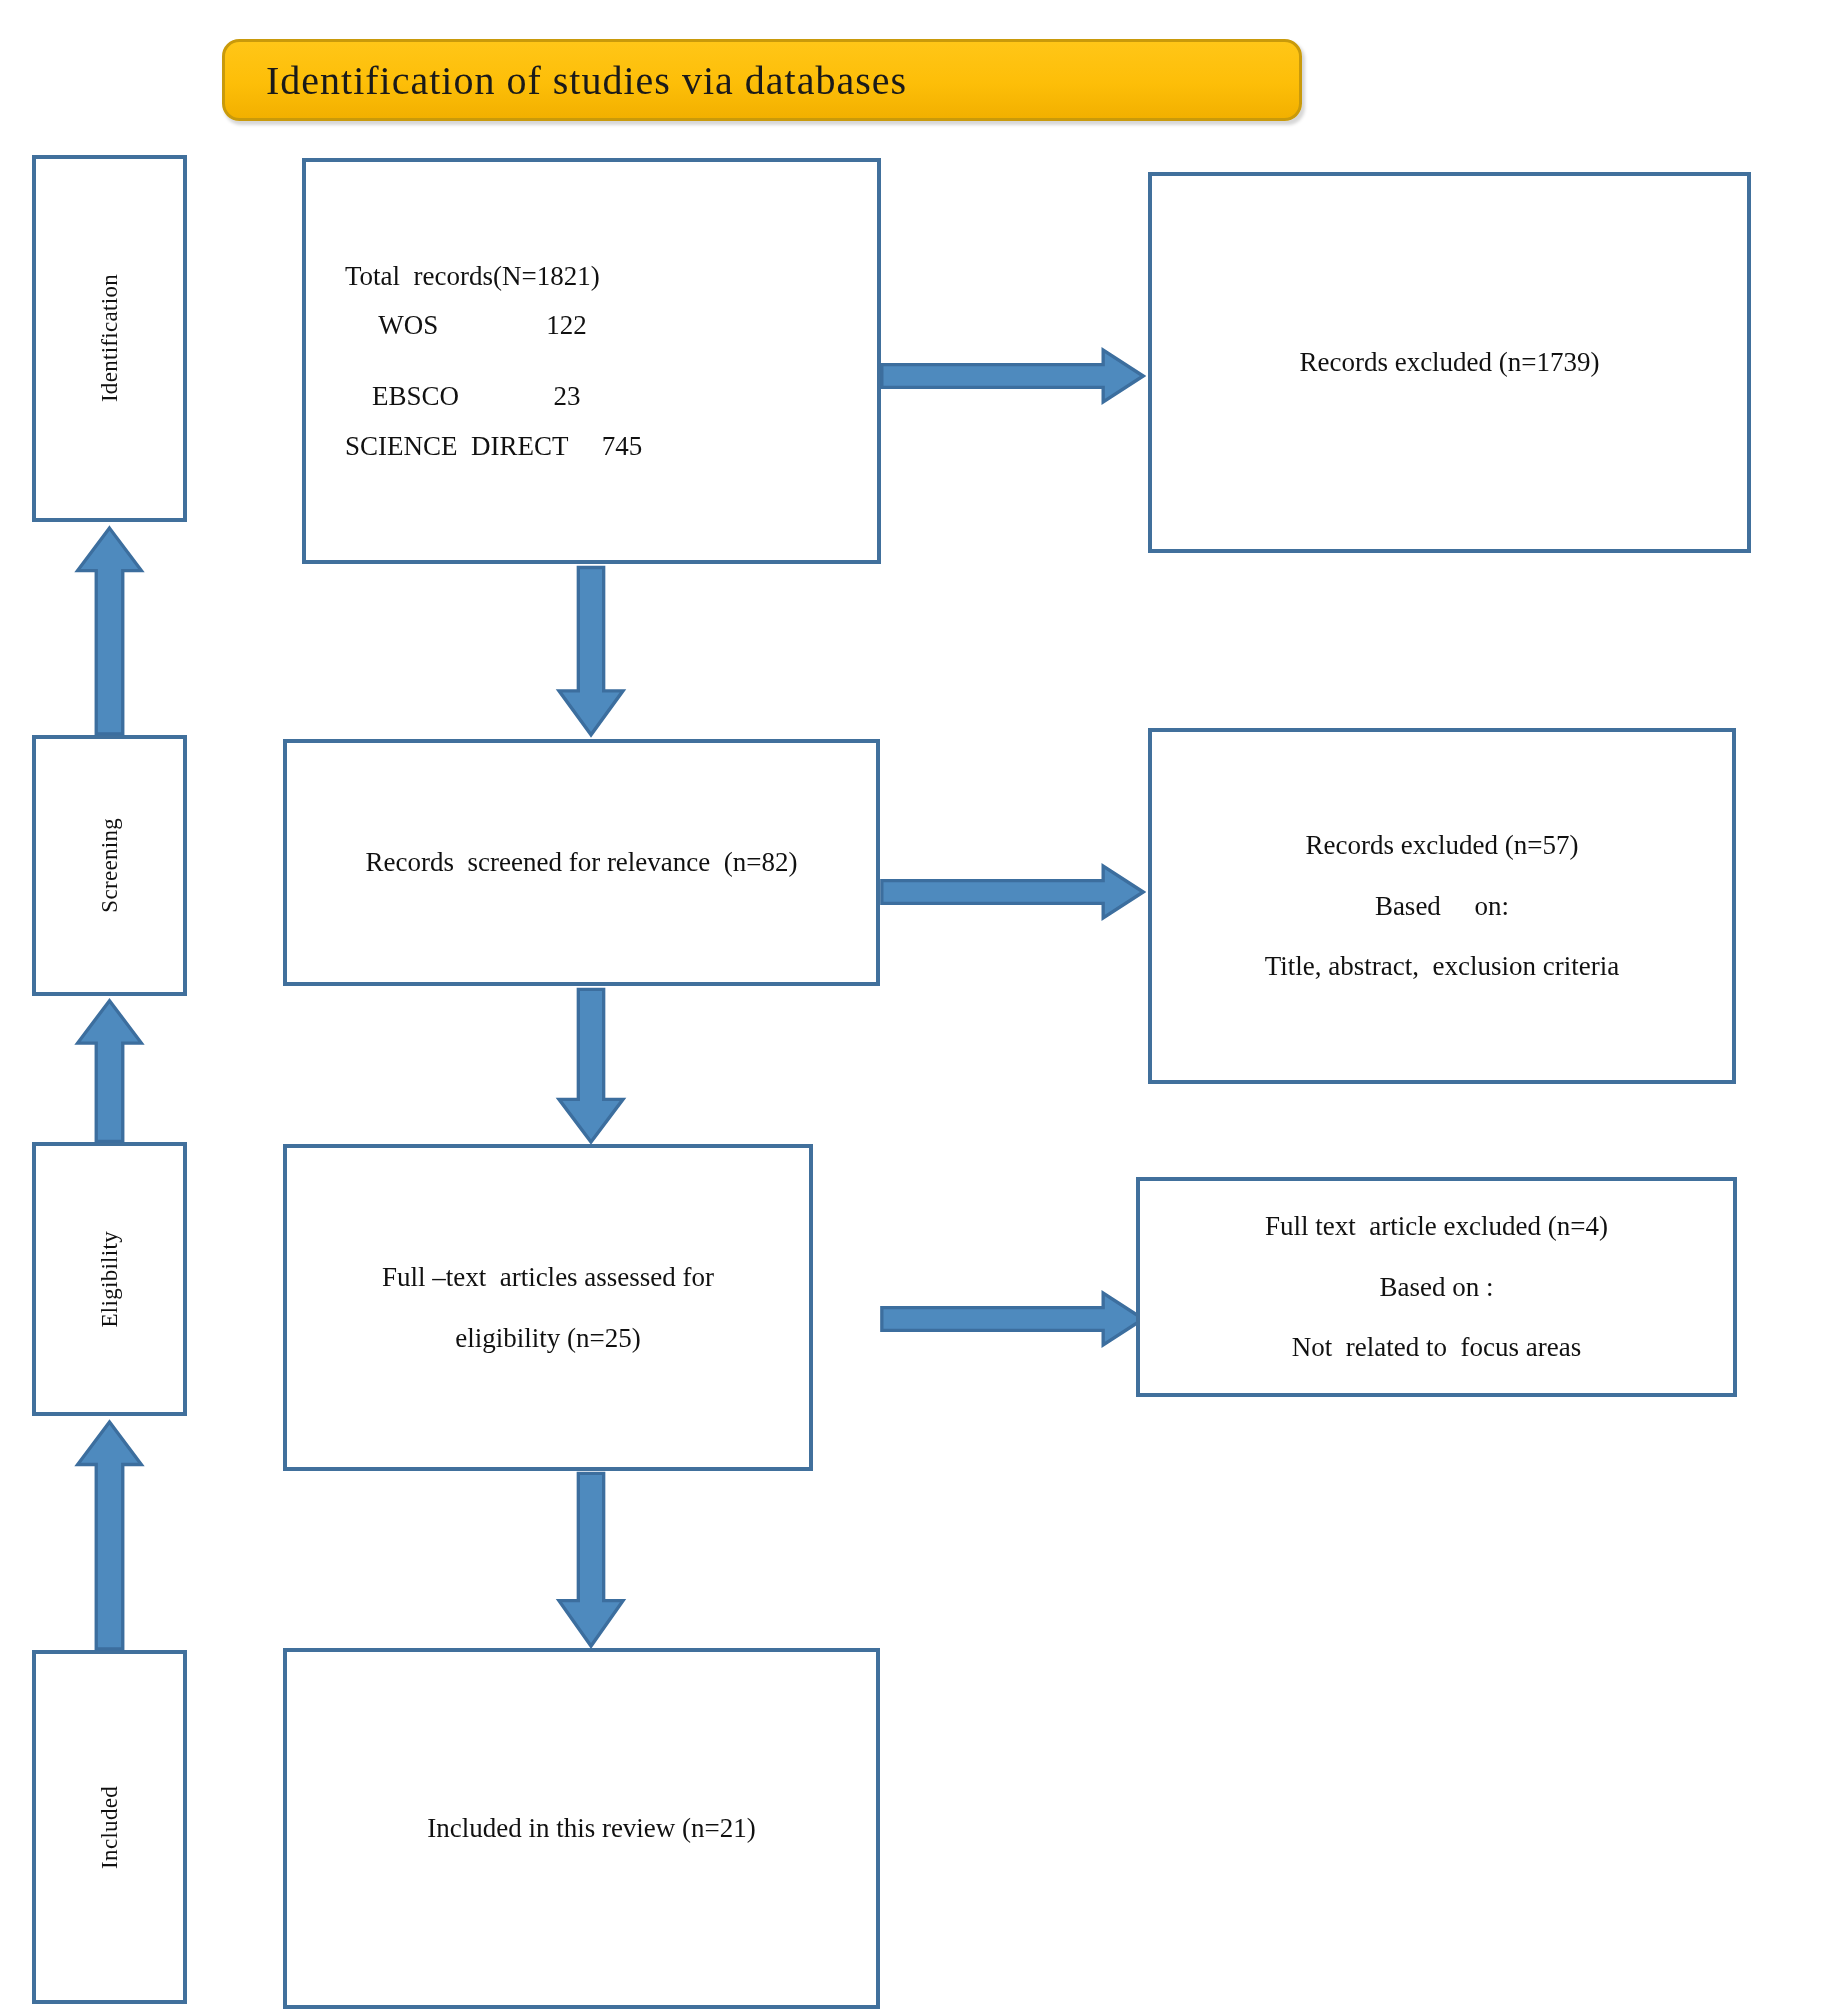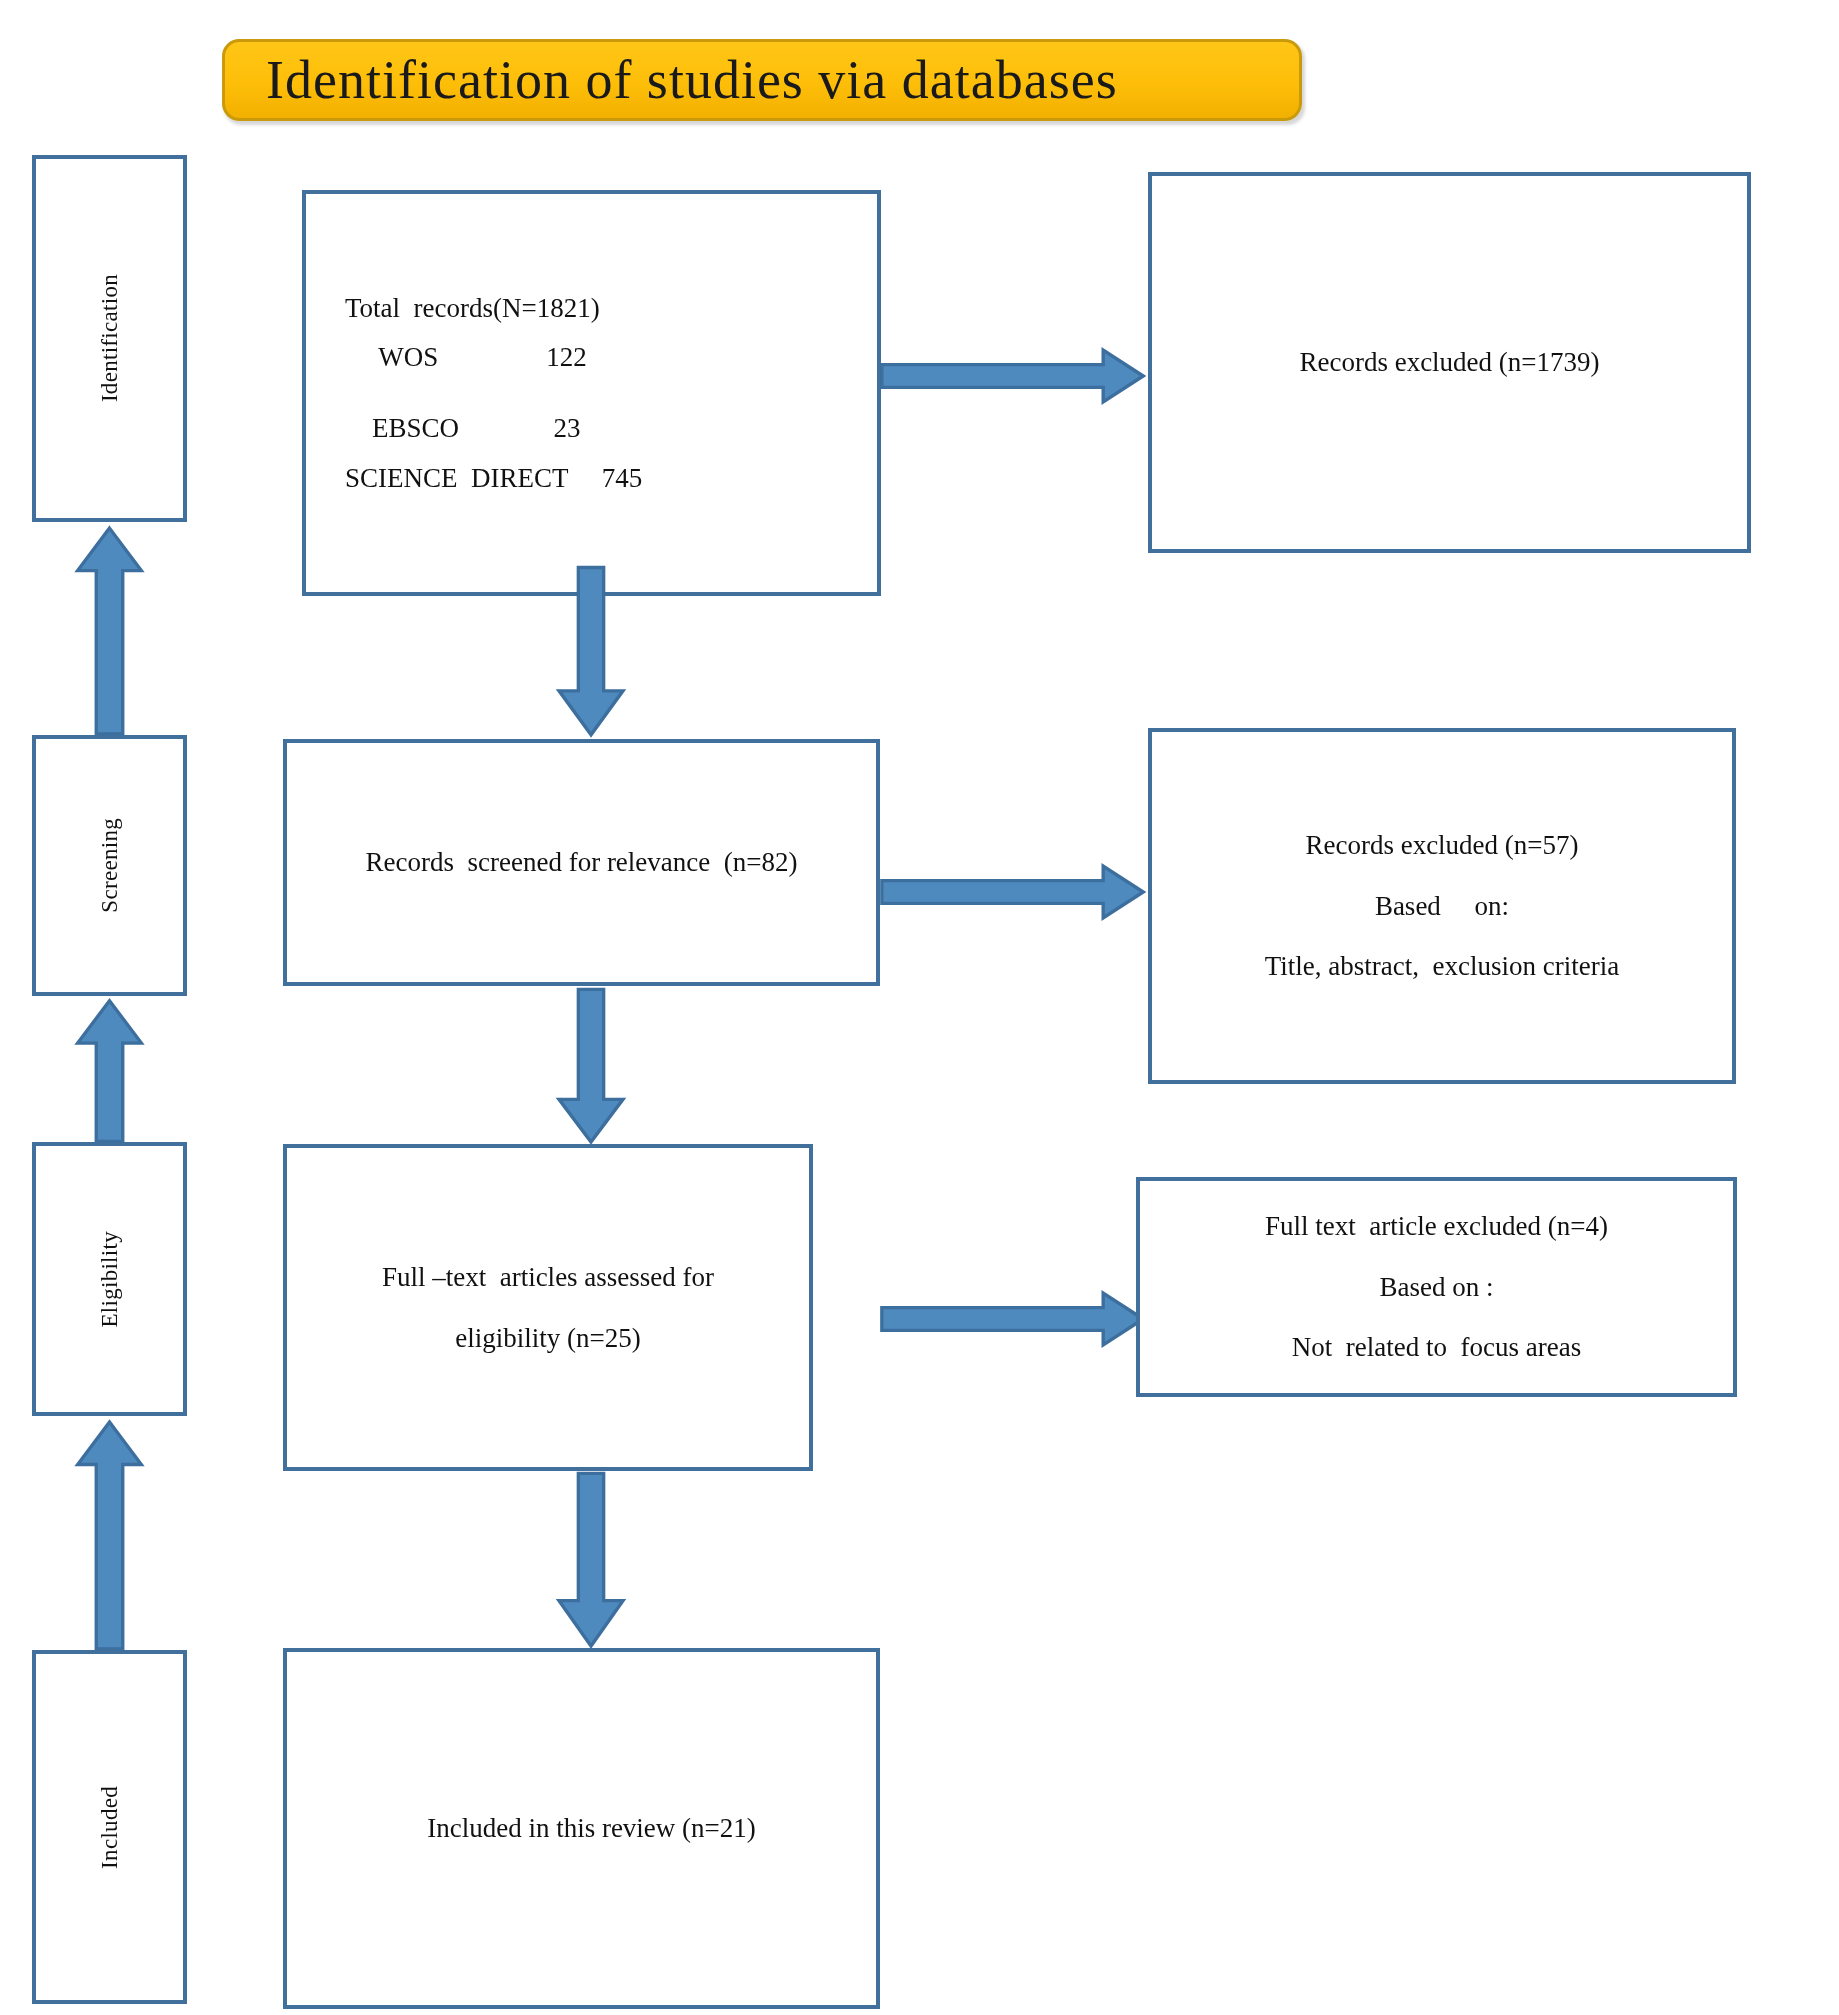--- a/index.html
+++ b/index.html
@@ -30,21 +30,21 @@
     background: linear-gradient(180deg, #FFC617 0%, #FDBE08 55%, #F2B000 100%);
     border: 3.3px solid #C99A0B;
     border-radius: 17.4px;
     box-sizing: border-box;
     display: flex;
     align-items: center;
     box-shadow: 2.7px 3.3px 3.3px rgba(0,0,0,0.16);
   }
   .title-banner .title-text {
     margin-left: 41px;
-    font-size: 54px;
+    font-size: 40px;
     letter-spacing: 1px;
     color: #1a1a1a;
     white-space: nowrap;
     font-family: "Liberation Serif", "DejaVu Serif", serif;
   }
 
   
   .pbox {
     position: absolute;
     background: #ffffff;
@@ -121,21 +121,21 @@
   </svg>
 
   <svg class="arrow" style="left:73px; top:995px; width:73px; height:148px;" viewBox="0 0 110 222">
     <polygon points="55,8 103,72 75,72 75,220 35,220 35,72 7,72" fill="#4E8ABE" stroke="#3C6E9E" stroke-width="5"></polygon>
   </svg>
 
   <svg class="arrow" style="left:73px; top:1416px; width:73px; height:235px;" viewBox="0 0 110 352">
     <polygon points="55,8 103,72 75,72 75,350 35,350 35,72 7,72" fill="#4E8ABE" stroke="#3C6E9E" stroke-width="5"></polygon>
   </svg>
 
-  <div class="pbox" style="left:302px; top:158px; width:579px; height:406px; padding-left:39px;margin-top:32px;">
+  <div class="pbox" style="left:302px; top:158px; width:579px; height:406px; padding-left:39px;">
     <div class="line">Total  records(N=1821)</div>
     <div style="height:21.4px"></div>
     <div class="line">     WOS                122</div>
     <div style="height:21.4px"></div>
     <div style="height:21.4px"></div>
     <div class="line">    EBSCO              23</div>
     <div style="height:21.4px"></div>
     <div class="line">SCIENCE  DIRECT     745</div>
   </div>
 

